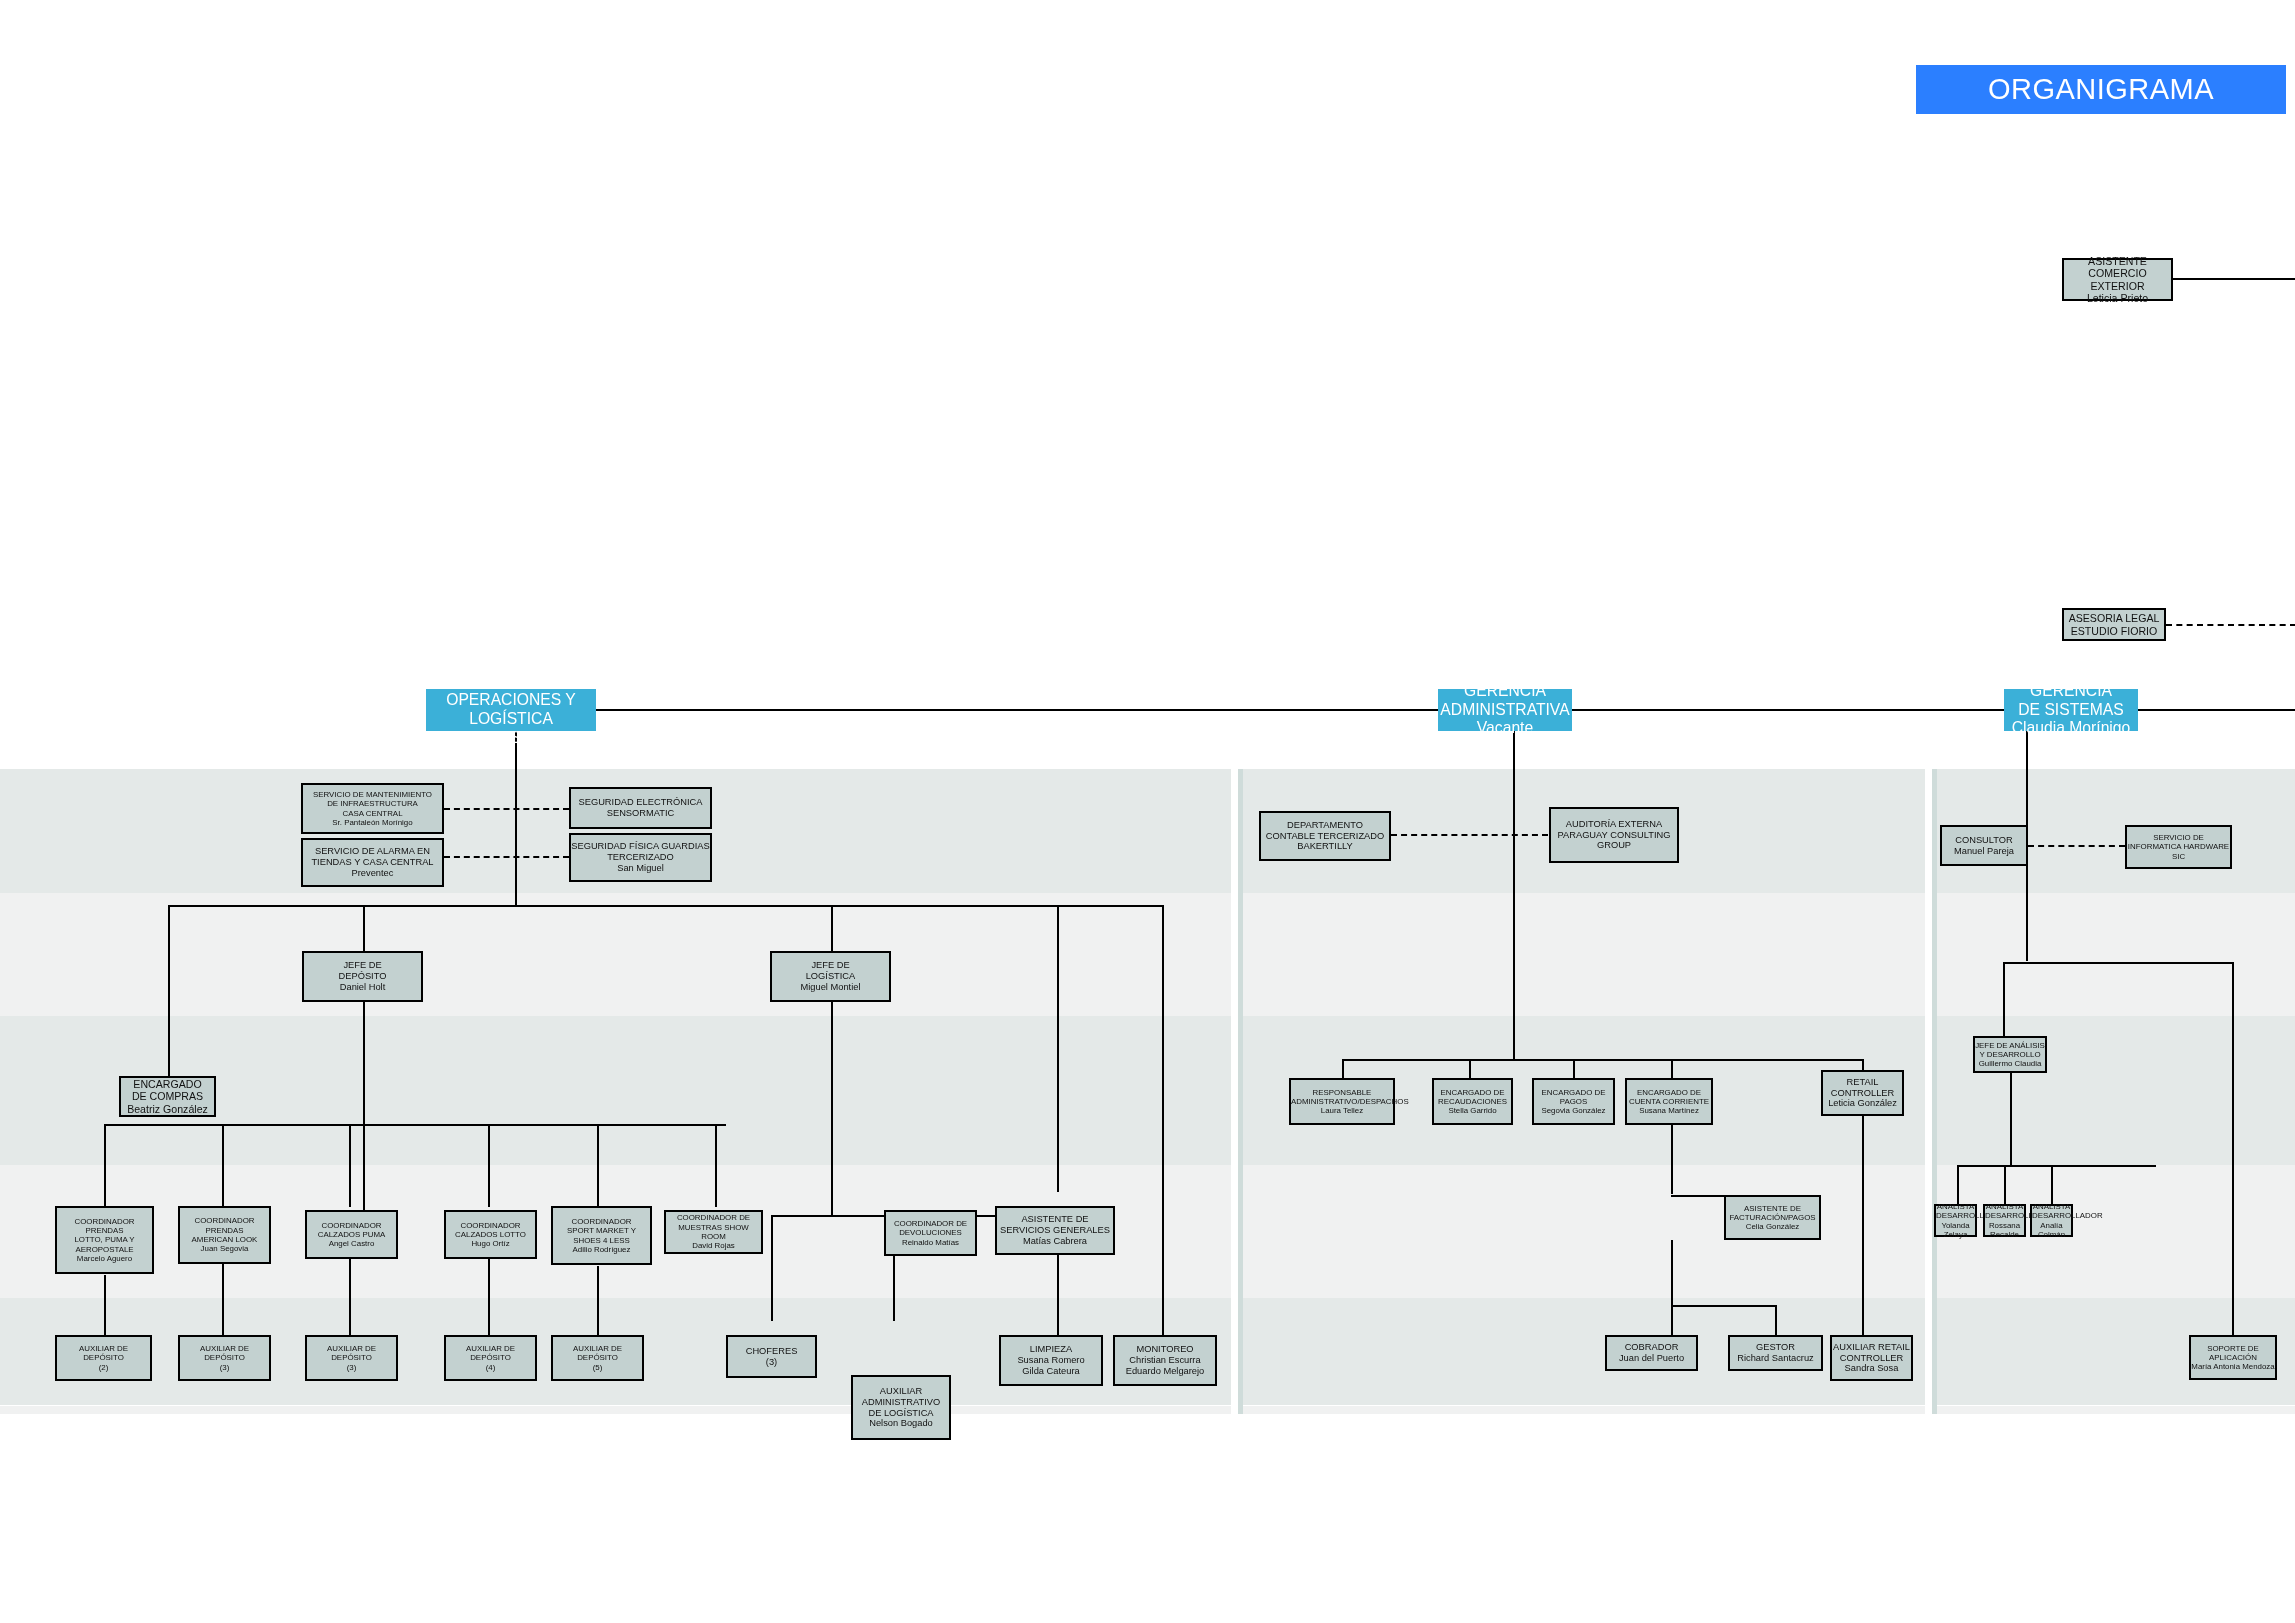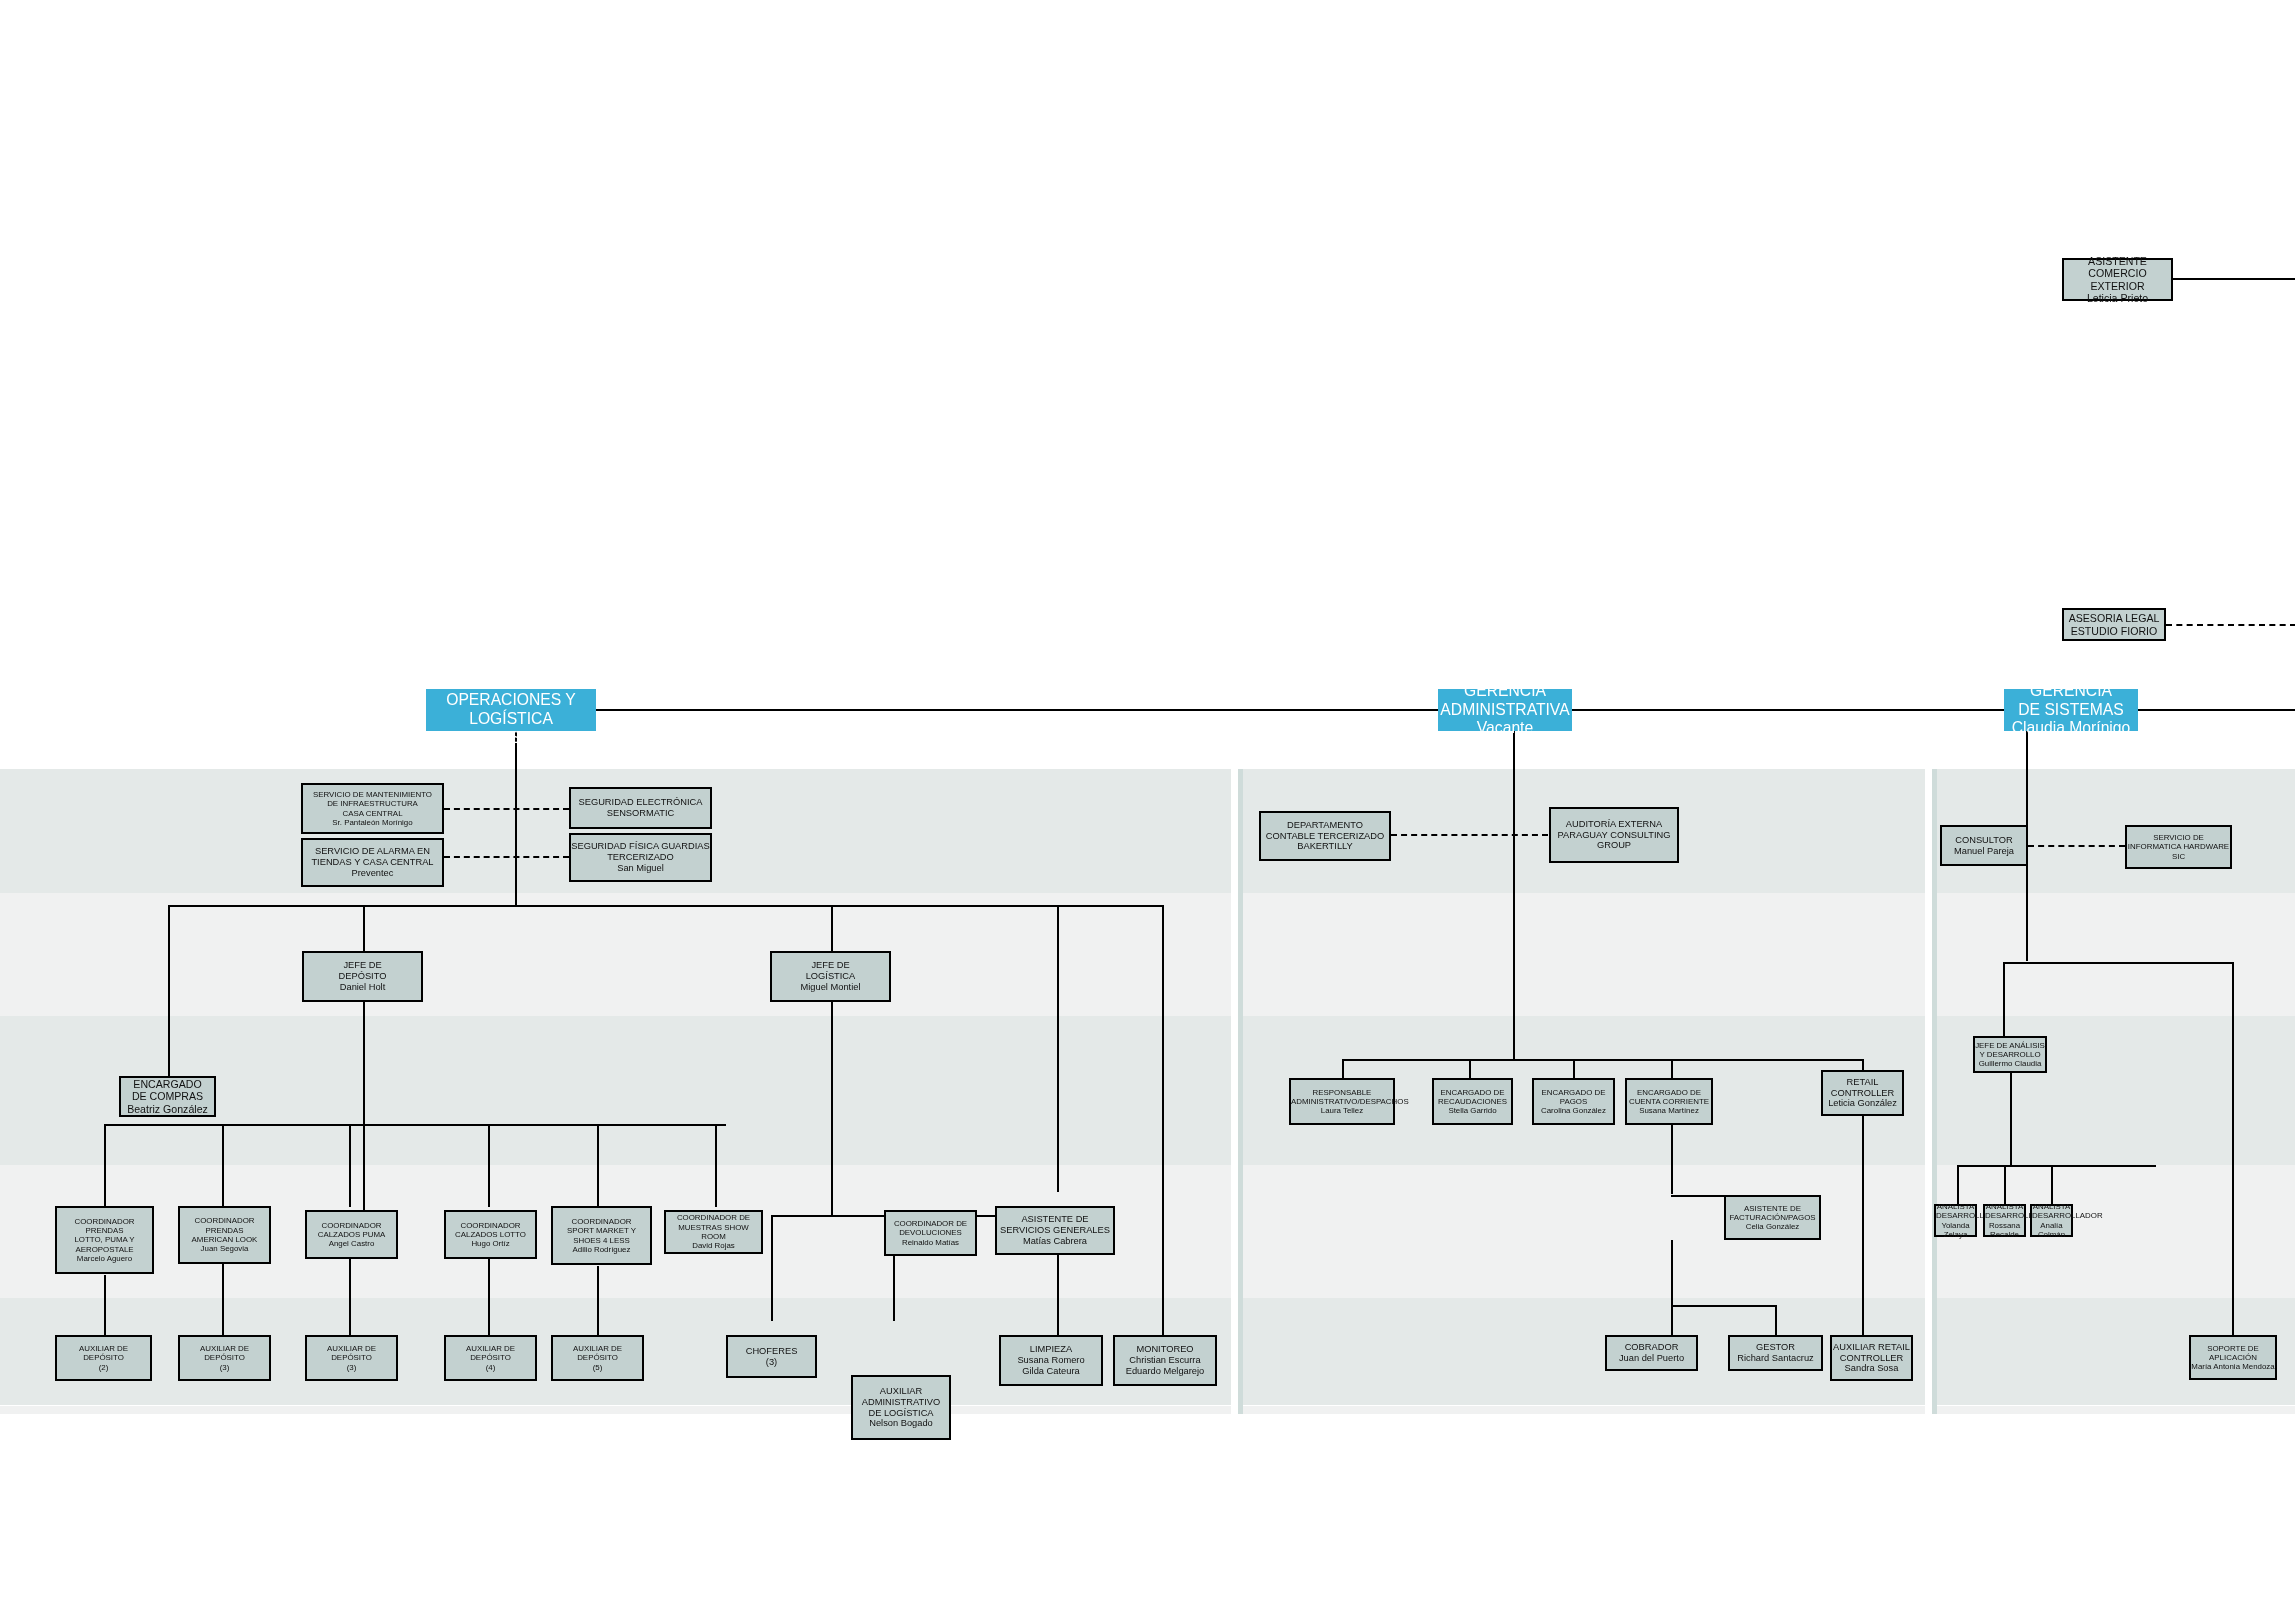--- a/index.html
+++ b/index.html
@@ -114,20 +114,23 @@
   <div class="band band-a" style="top:1016px;height:149px;"></div>
   <div class="band band-b" style="top:1165px;height:133px;"></div>
   <div class="band band-a" style="top:1298px;height:107px;"></div>
   <div class="band band-b" style="top:1406px;height:8.3px;"></div>
 
   <div class="vsep" style="left:1231px;top:769px;width:10.2px;height:645px;"></div>
   <div class="vsep-tint" style="left:1238px;top:769px;width:4.6px;height:645px;"></div>
   <div class="vsep" style="left:1925px;top:769px;width:10.2px;height:645px;"></div>
   <div class="vsep-tint" style="left:1932px;top:769px;width:4.6px;height:645px;"></div>
 
+  <div class="title-banner" style="left:1916px;top:65px;width:370px;height:49px;">
+    <span>ORGANIGRAMA</span>
+  </div>
 
   <div class="node node-grey t-md" style="left:2062px;top:258px;width:111px;height:43px;">
     <span class="ln">ASISTENTE</span>
     <span class="ln">COMERCIO EXTERIOR</span>
     <span class="ln nm">Leticia Prieto</span>
   </div>
   <div class="ln-h" style="left:2173px;top:278px;width:122px;"></div>
 
   <div class="node node-grey t-md" style="left:2062px;top:608px;width:104px;height:33px;">
     <span class="ln">ASESORIA LEGAL</span>
@@ -360,21 +363,21 @@
 
   <div class="node node-grey t-xs" style="left:1432px;top:1078px;width:81px;height:47px;">
     <span class="ln">ENCARGADO DE</span>
     <span class="ln">RECAUDACIONES</span>
     <span class="ln nm">Stella Garrido</span>
   </div>
 
   <div class="node node-grey t-xs" style="left:1532px;top:1078px;width:83px;height:47px;">
     <span class="ln">ENCARGADO DE</span>
     <span class="ln">PAGOS</span>
-    <span class="ln nm">Carolina González</span>
+    <span class="ln nm">Segovia González</span>
   </div>
 
   <div class="node node-grey t-xs" style="left:1625px;top:1078px;width:88px;height:47px;">
     <span class="ln">ENCARGADO DE</span>
     <span class="ln">CUENTA CORRIENTE</span>
     <span class="ln nm">Susana Martínez</span>
   </div>
 
   <div class="node node-grey t-sm" style="left:1821px;top:1070px;width:83px;height:46px;">
     <span class="ln">RETAIL</span>

